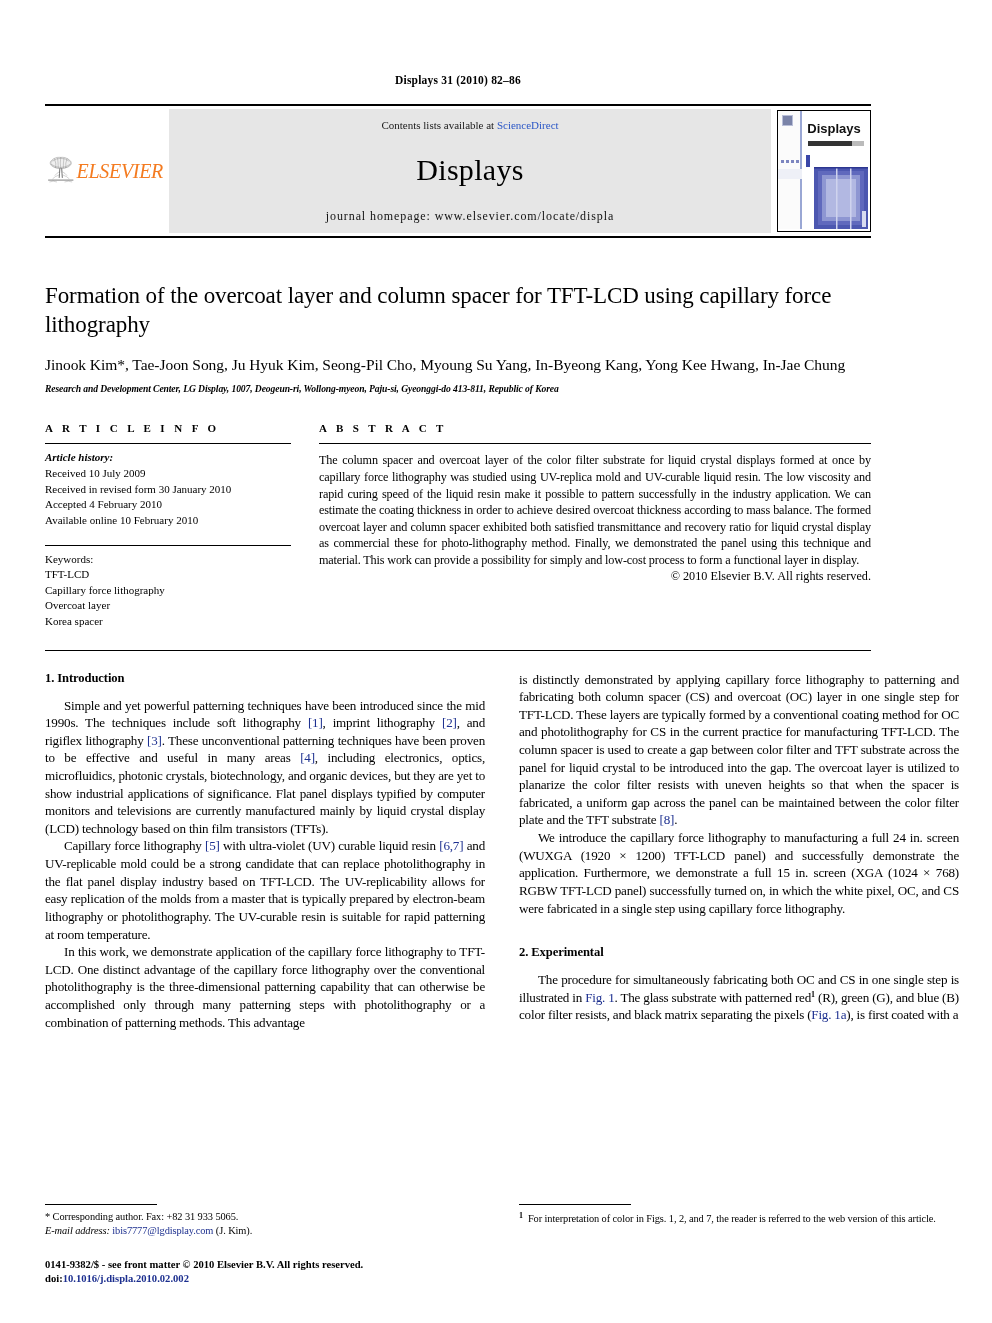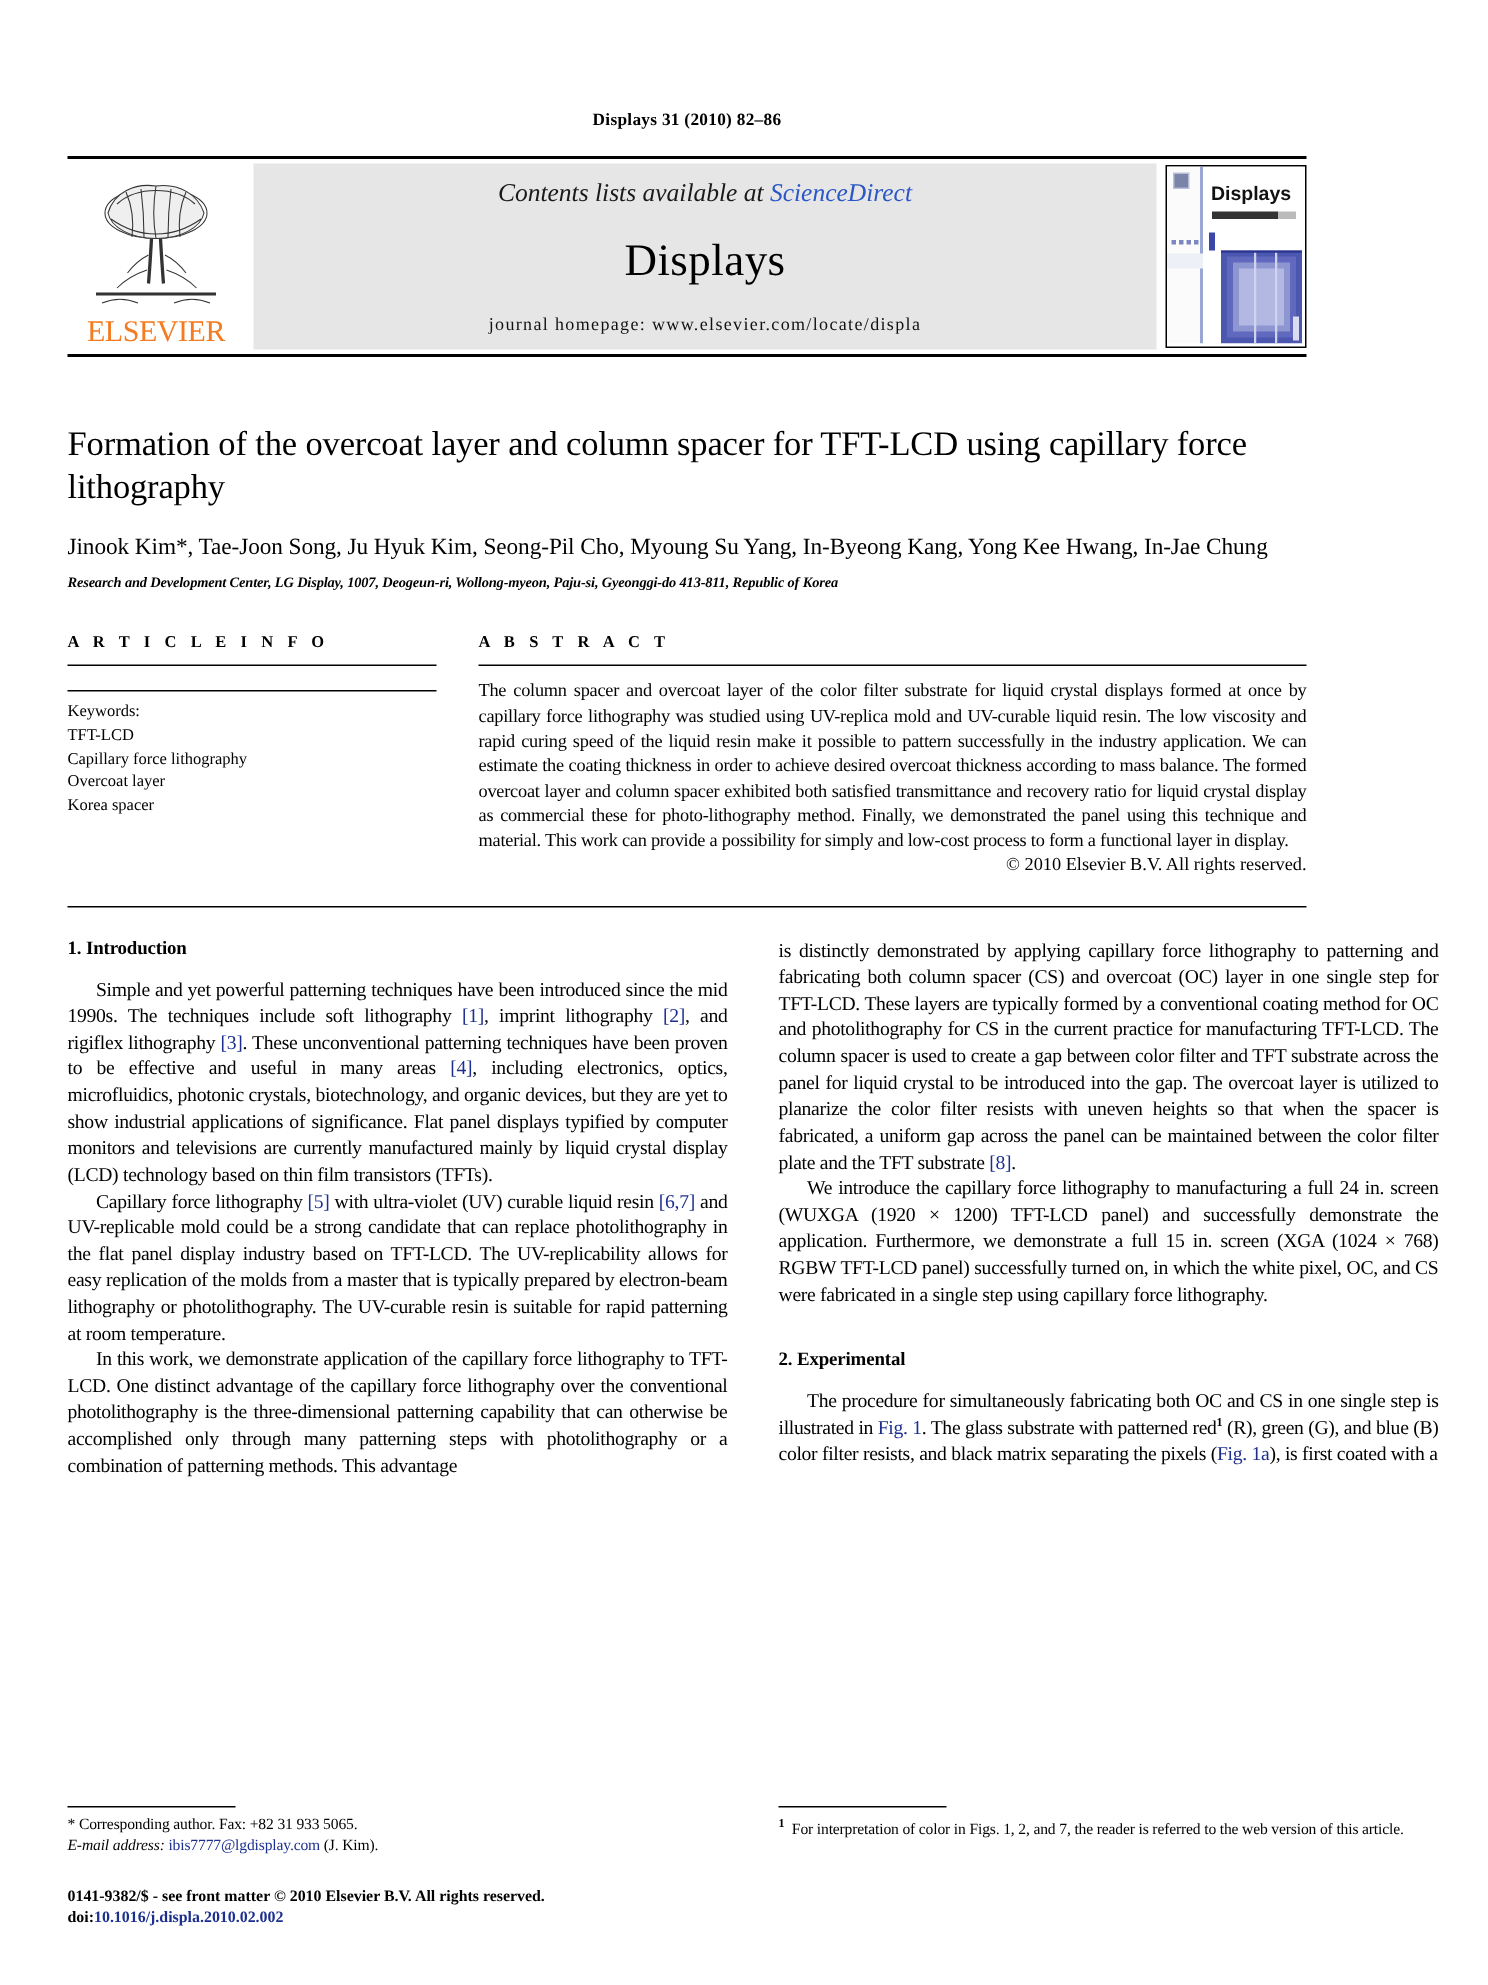--- a/index.html
+++ b/index.html
@@ -40,24 +40,25 @@
     height: 124px;
     display: flex;
     align-items: stretch;
     box-sizing: content-box;
     padding: 3px 0;
   }
   .elsevier-logo {
     width: 118px;
     flex: 0 0 118px;
     display: flex;
-    flex-direction: column;
+    flex-direction: row;
     align-items: center;
     justify-content: flex-end;
     padding-bottom: 2px;
+    font-style: italic;
   }
   .tree-svg { display:block; }
   .elsevier-word {
     font-family: "Liberation Serif", serif;
     color: #F47B20;
     font-size: 20px;
     letter-spacing: -0.3px;
     font-weight: 400;
     line-height: 1;
     margin-top: 1px;
@@ -67,23 +68,22 @@
     background: #e6e6e6;
     margin: 0 6px 0 6px;
     display: flex;
     flex-direction: column;
     align-items: center;
     justify-content: space-between;
     padding: 10px 0 9px 0;
     box-sizing: border-box;
   }
   .contents-line {
-    font-size: 17px;
+    font-size: 11px;
     color: #1a1a1a;
-    font-style: italic;
   }
   .contents-line .sd {
     color: #2a56c6;
   }
   .journal-name {
     font-size: 30px;
     letter-spacing: .3px;
     line-height: 1;
   }
   .homepage-line {
@@ -299,20 +299,27 @@
 
   <div class="title">Formation of the overcoat layer and column spacer for TFT-LCD using capillary force lithography</div>
   <div class="authors">Jinook Kim*, Tae-Joon Song, Ju Hyuk Kim, Seong-Pil Cho, Myoung Su Yang, In-Byeong Kang, Yong Kee Hwang, In-Jae Chung</div>
   <div class="affiliation">Research and Development Center, LG Display, 1007, Deogeun-ri, Wollong-myeon, Paju-si, Gyeonggi-do 413-811, Republic of Korea</div>
 
   <div class="info-abstract">
 
     <div class="col-info">
       <div class="sec-label">A R T I C L E   I N F O</div>
       <div class="rule"></div>
+      <div class="hist">
+        <div class="ital">Article history:</div>
+        <div>Received 10 July 2009</div>
+        <div>Received in revised form 30 January 2010</div>
+        <div>Accepted 4 February 2010</div>
+        <div>Available online 10 February 2010</div>
+      </div>
       <div class="kw-gap"></div>
       <div class="rule"></div>
       <div class="kw-block">
         <div class="ital">Keywords:</div>
         <div>TFT-LCD</div>
         <div>Capillary force lithography</div>
         <div>Overcoat layer</div>
         <div>Korea spacer</div>
       </div>
     </div>

